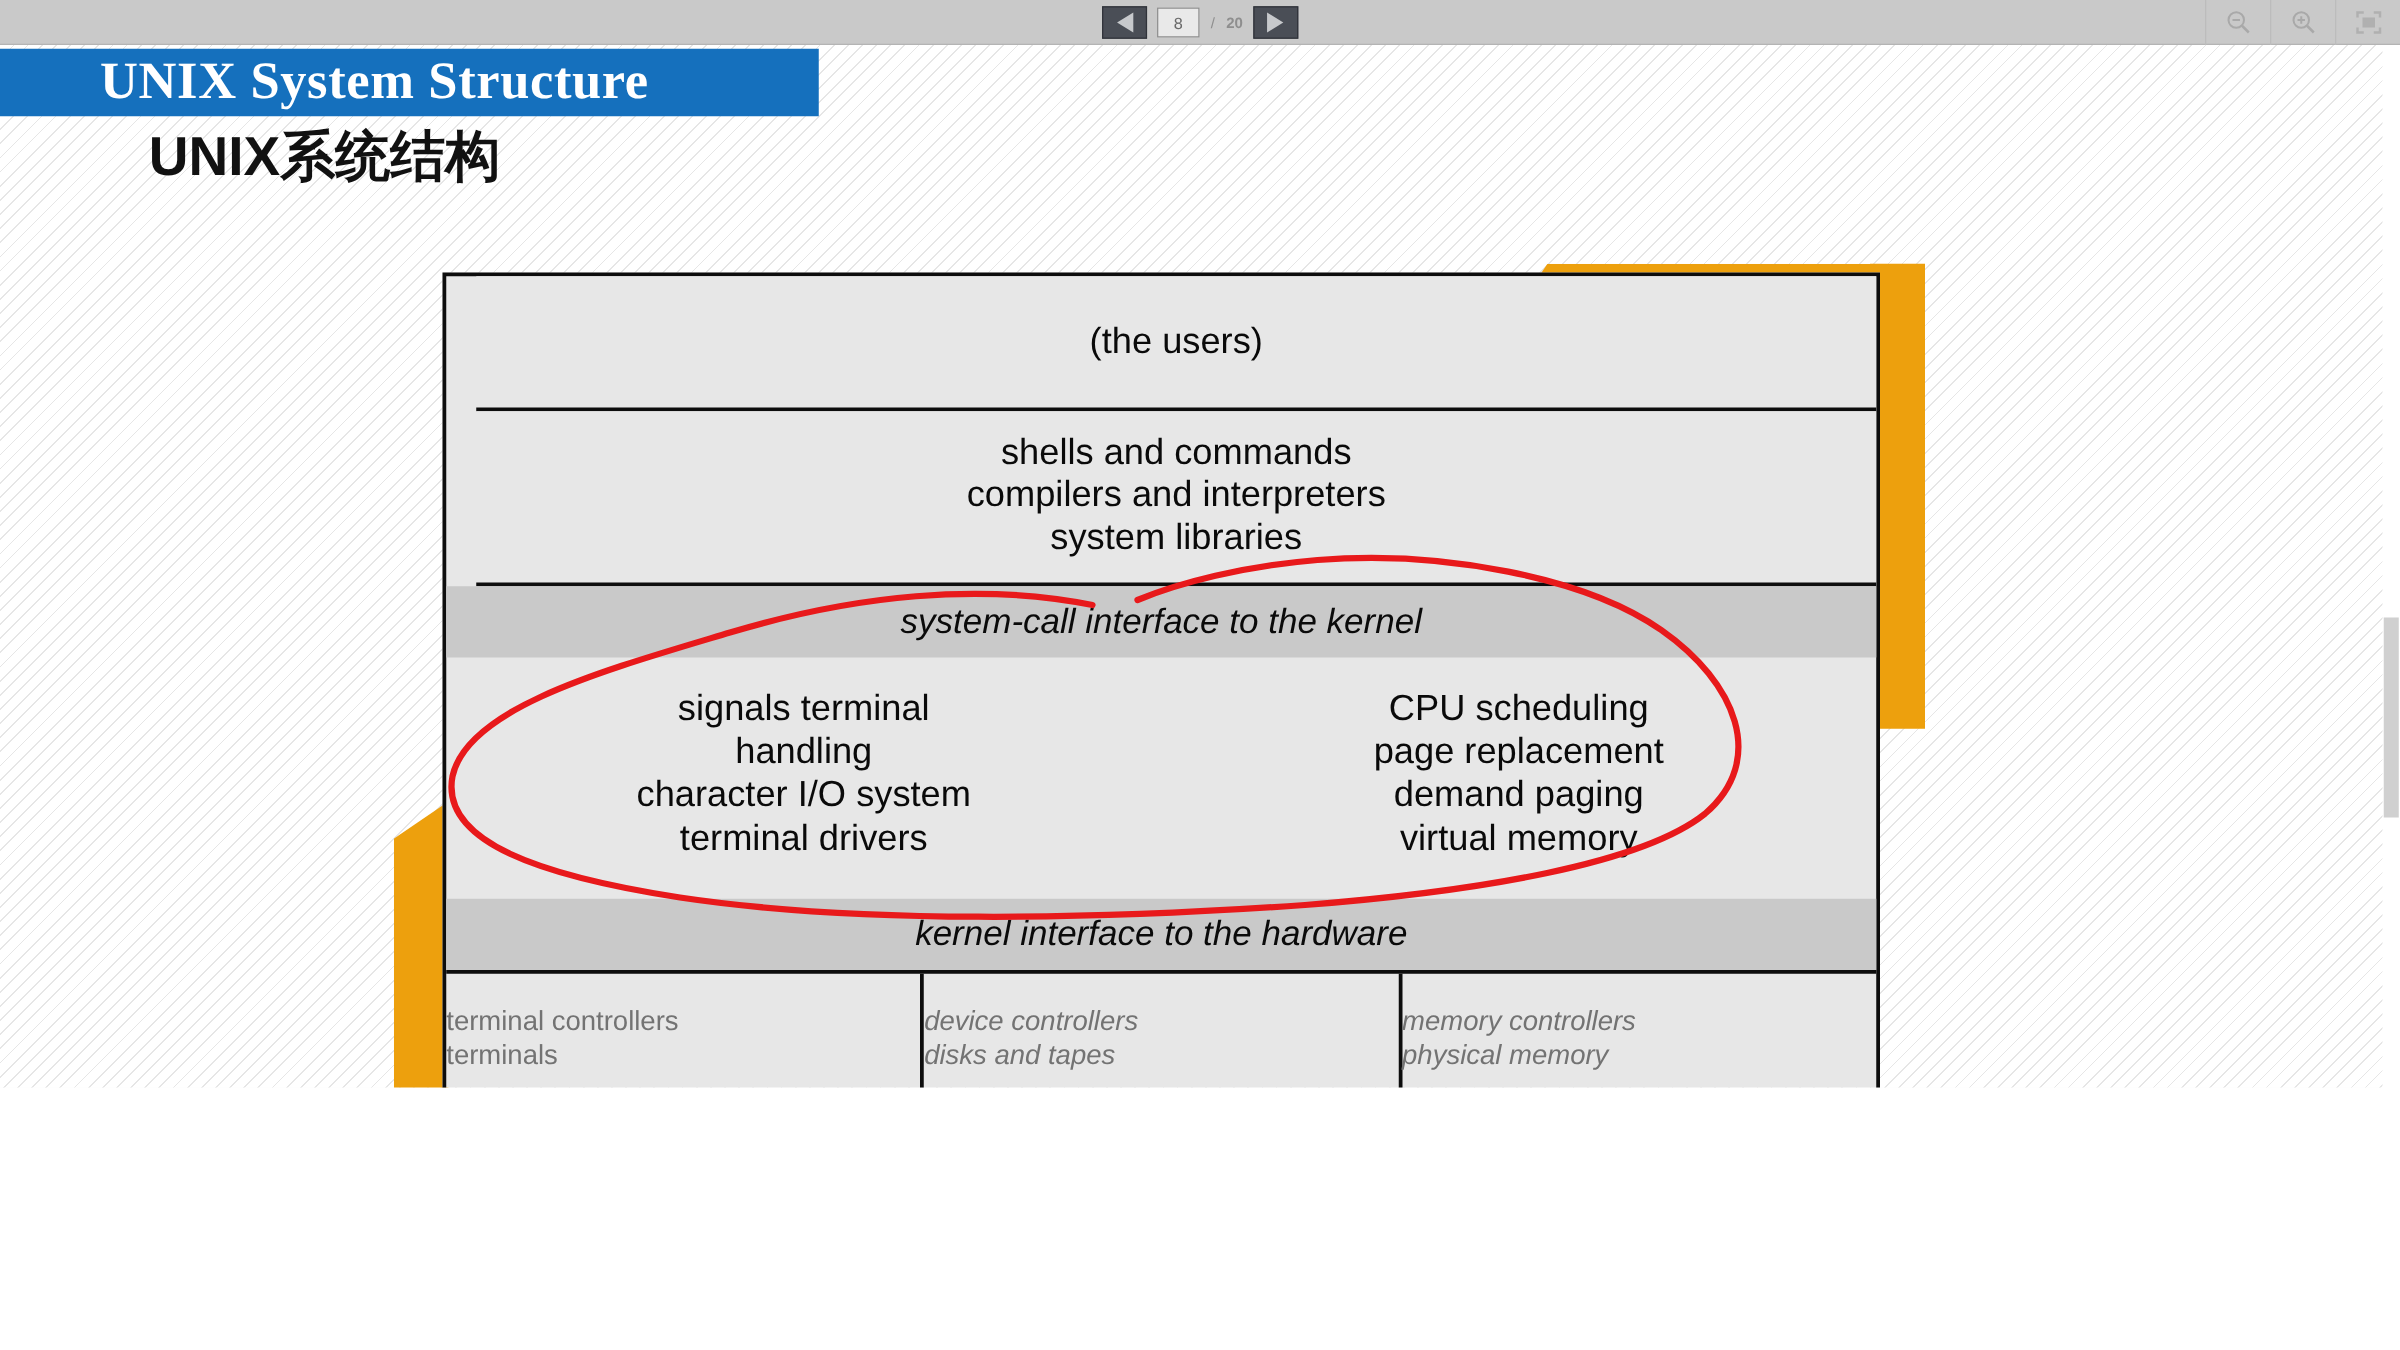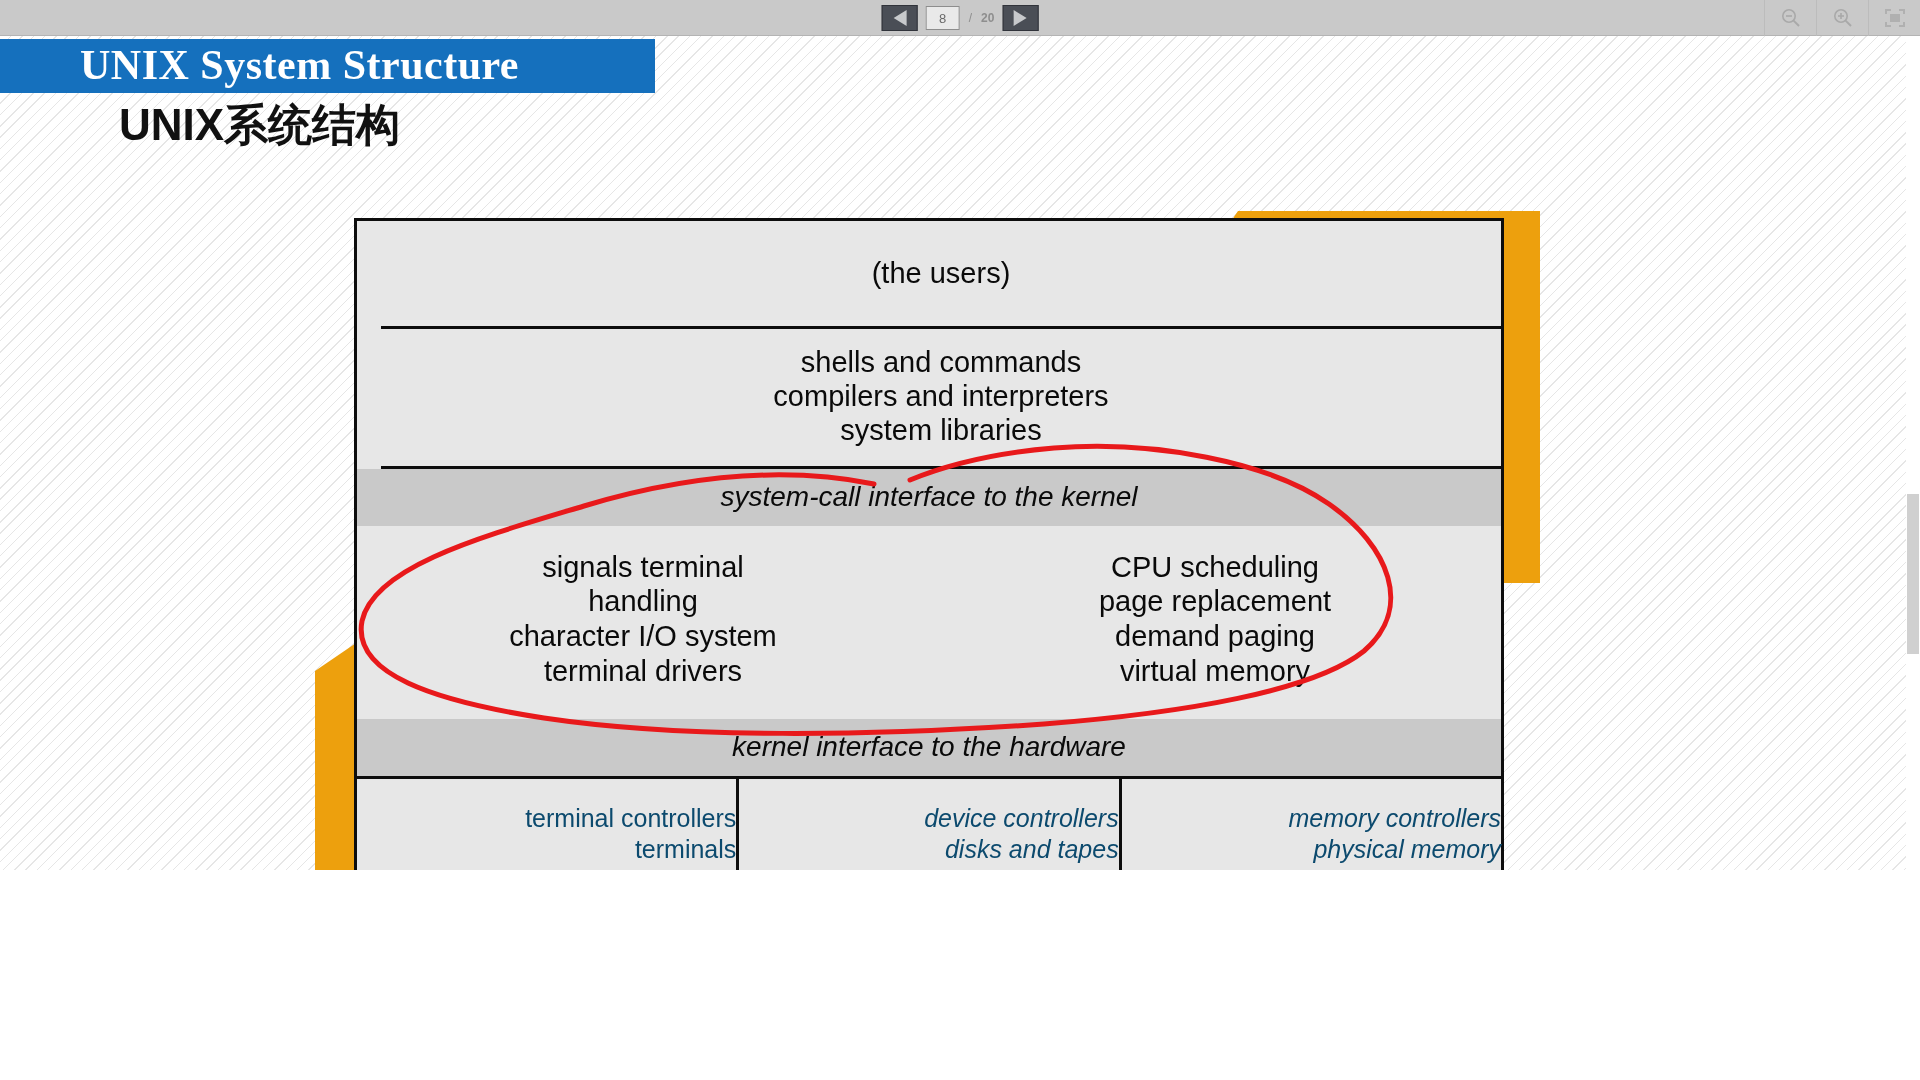--- a/index.html
+++ b/index.html
@@ -235,25 +235,25 @@
     line-height: 1.2;
     text-align: center;
     color: #0a0a0a;
   }
   .hw {
     display: flex;
     border-top: 3px solid #0d0d0d;
   }
   .hwcol {
     flex: 1;
-    text-align: right;
-    font-size: 25px;
+    text-align: left;
+    font-size: 22px;
     line-height: 1.25;
     padding: 24px 0 28px;
-    color: #0c4a6e;
+    color: #737373;
   }
   .hwcol + .hwcol { border-left: 3px solid #0d0d0d; font-style: italic; }
 
   
   .annot {
     position: absolute;
     left: 354px;
     top: 400px;
     width: 1160px;
     height: 330px;

